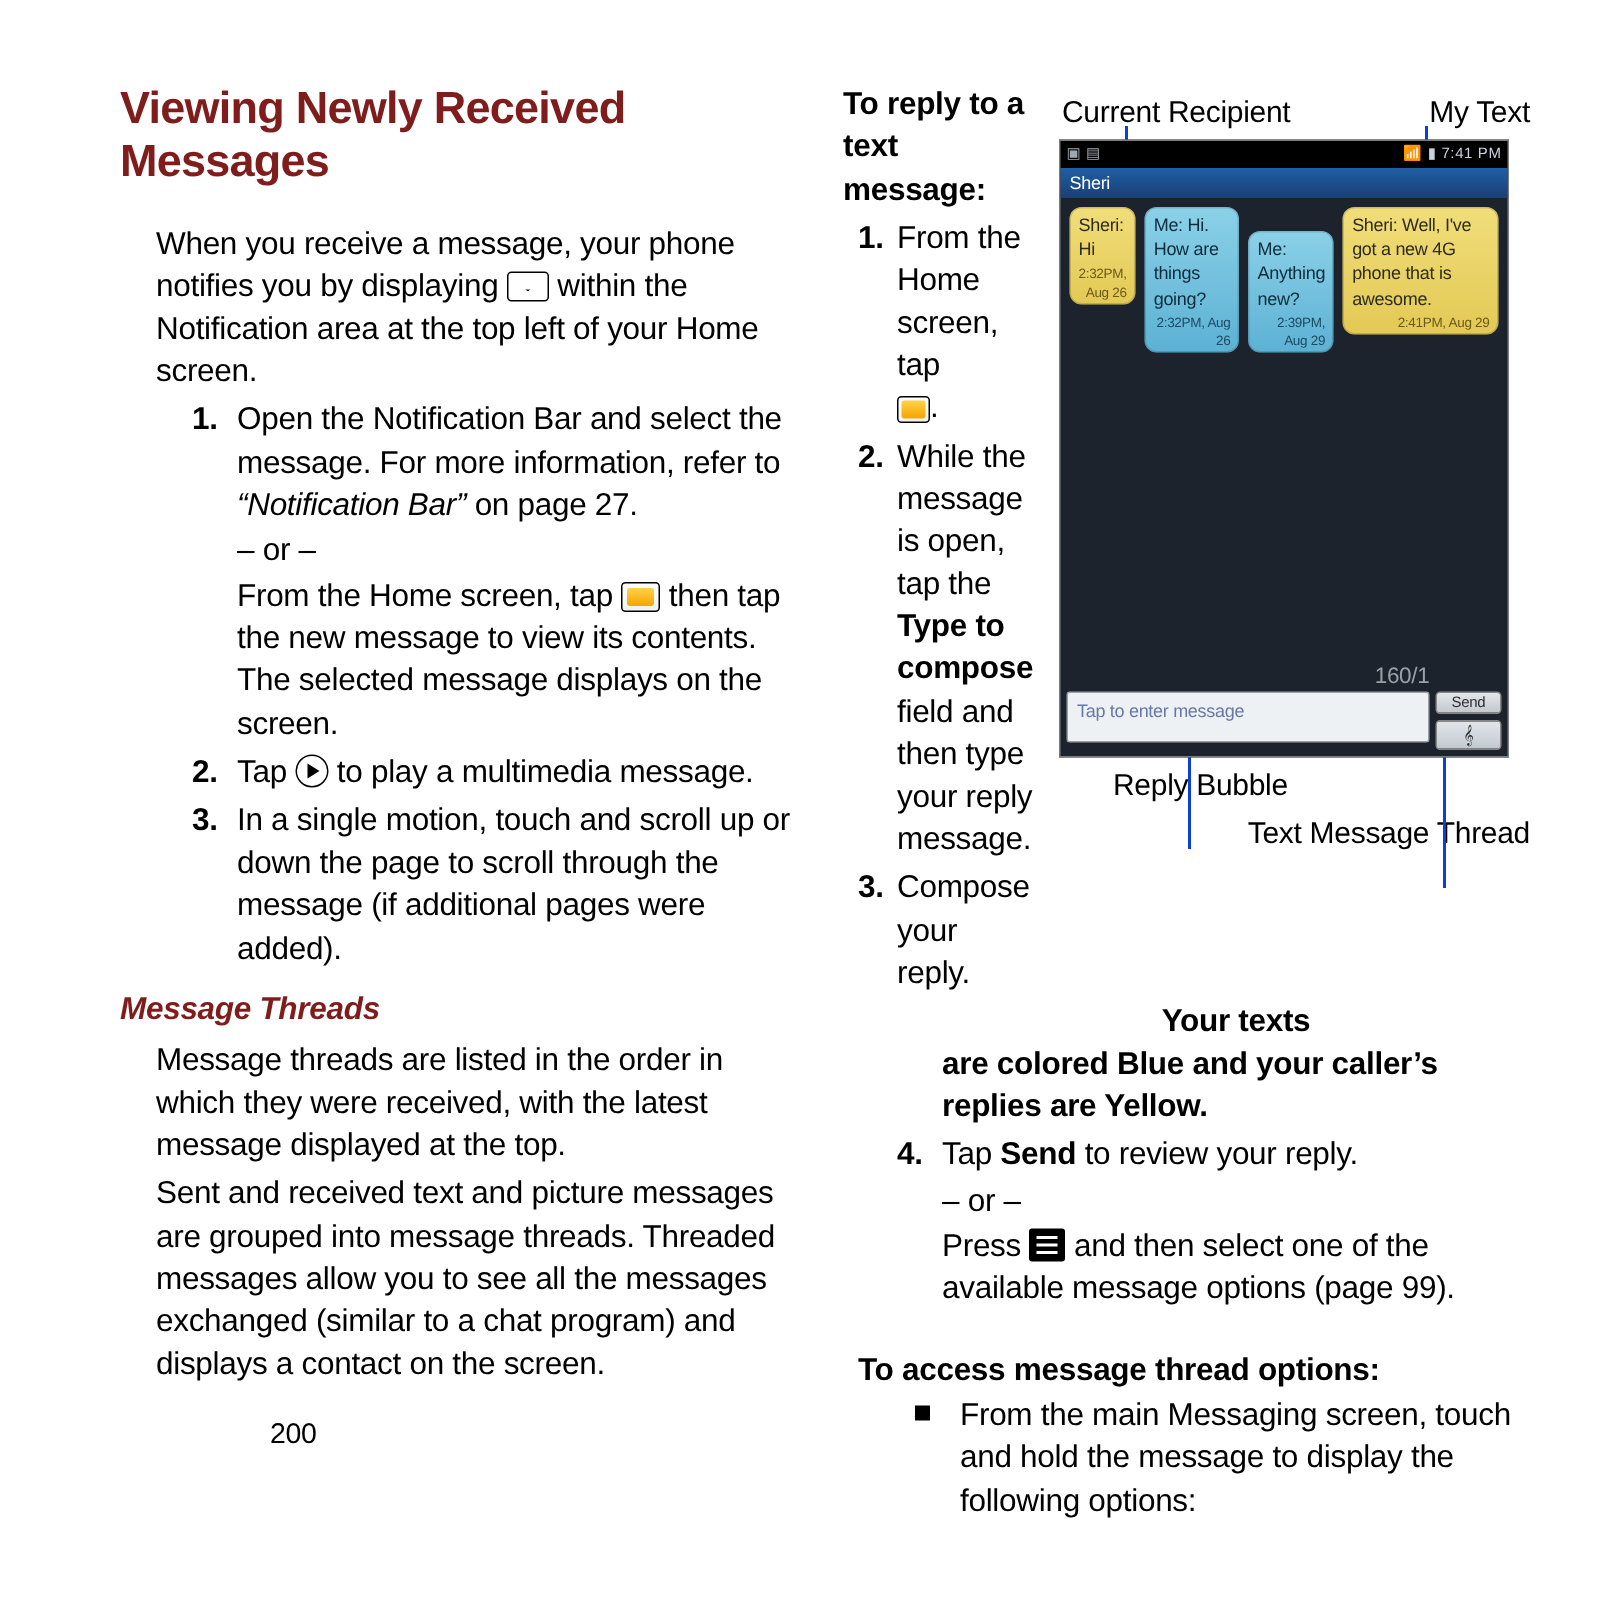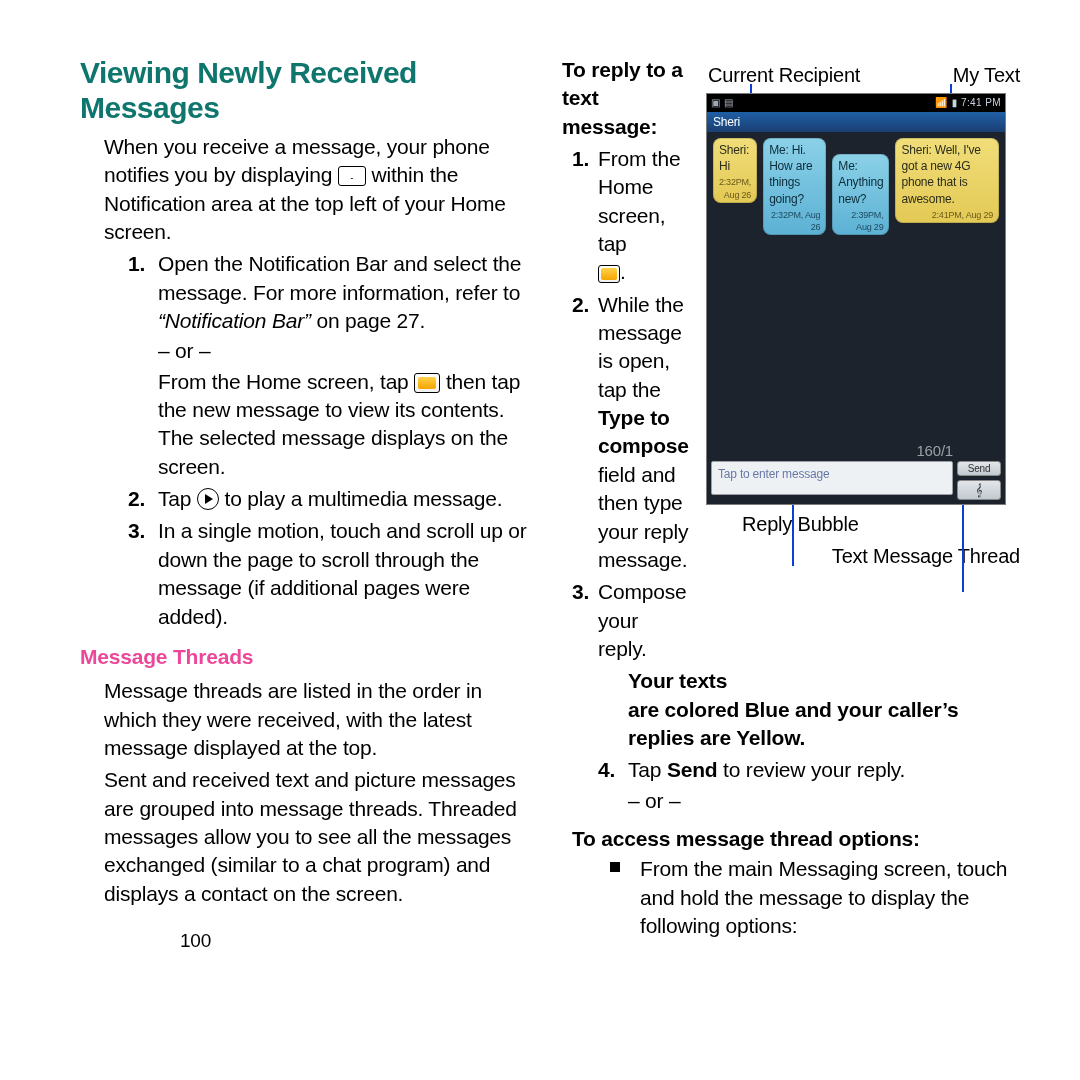--- a/index.html
+++ b/index.html
@@ -13,30 +13,31 @@
     font-size: 21px;
     line-height: 1.35;
     letter-spacing: -0.2px;
   }
   .columns { display: flex; gap: 18px; }
   .col { flex: 1 1 0; }
   .col-left { padding-right: 6px; }
   .col-right { position: relative; }
 
   h1.blue-title {
-    color: #0f766e;
+    color: #7f1d1d;
     font-weight: 800;
     font-size: 30px;
     line-height: 1.15;
-    margin-bottom: 8px;
+    margin-bottom: 24px;
     font-family: Arial, Helvetica, sans-serif;
     letter-spacing: -0.5px;
   }
   h2.sub-blue {
-    color: #ec4899;
+    color: #7f1d1d;
+    font-style: italic;
     font-weight: 800;
     font-size: 21px;
     margin: 12px 0 4px 0;
   }
   .bold { font-weight: 700; }
   .italic { font-style: italic; }
 
   .body-p { margin: 0 0 4px 24px; }
   .body-p.intro { margin-left: 24px; }
   .section-label { font-weight: 700; margin: 14px 0 2px 24px; }
@@ -193,21 +194,21 @@
       <li>
         <span class="num">3.</span>
         <span>In a single motion, touch and scroll up or down the page to scroll through the message (if additional pages were added).</span>
       </li>
     </ol>
 
     <h2 class="sub-blue">Message Threads</h2>
     <p class="body-p" style="margin-top:6px">Message threads are listed in the order in which they were received, with the latest message displayed at the top.</p>
     <p class="body-p">Sent and received text and picture messages are grouped into message threads. Threaded messages allow you to see all the messages exchanged (similar to a chat program) and displays a contact on the screen.</p>
 
-    <div class="pagenum">100</div>
+    <div class="pagenum">200</div>
   </div>
 
   <div class="col col-right">
     <div class="top-split">
       <div class="reply-narrow">
         <p class="bold" style="margin-bottom:4px">To reply to a text message:</p>
         <ol class="numlist">
           <li>
             <span class="num">1.</span>
             <span>From the Home screen, tap </span><br>
@@ -271,33 +272,38 @@
 
         <div class="annot-row" style="margin-left:40px; margin-top:6px;">
           <span class="annot">Reply Bubble</span>
         </div>
         <div style="text-align:right; margin-top:4px;">
           <span class="annot">Text Message Thread</span>
         </div>
       </div>
     </div>
 
-    <div style="margin-left:66px; margin-top:4px;">
+    <div style="margin-left:66px; margin-top:4px;text-align:center;">
       <span class="bold">Your texts</span>
     </div>
     <p class="bold" style="margin-left:66px;">are colored Blue and your caller’s replies are Yellow.</p>
 
     <ol class="numlist" start="4" style="margin-left:36px; margin-top:4px;">
       <li>
         <span class="num">4.</span>
         <span>Tap </span><span class="bold">Send</span><span> to review your reply.</span>
         <div class="or">– or –</div>
+        <div class="cont">
+          <span>Press </span>
+          <span class="inline-icon menu"></span>
+          <span> and then select one of the available message options (page 99).</span>
+        </div>
       </li>
     </ol>
 
-    <p class="section-label" style="margin-left:10px; margin-top:10px;">To access message thread options:</p>
+    <p class="section-label" style="margin-left:10px; margin-top:26px;">To access message thread options:</p>
     <ul class="square">
       <li>
         <span>From the main Messaging screen, touch and hold the message to display the following options:</span>
       </li>
     </ul>
   </div>
 </div>
 
 </body></html>

